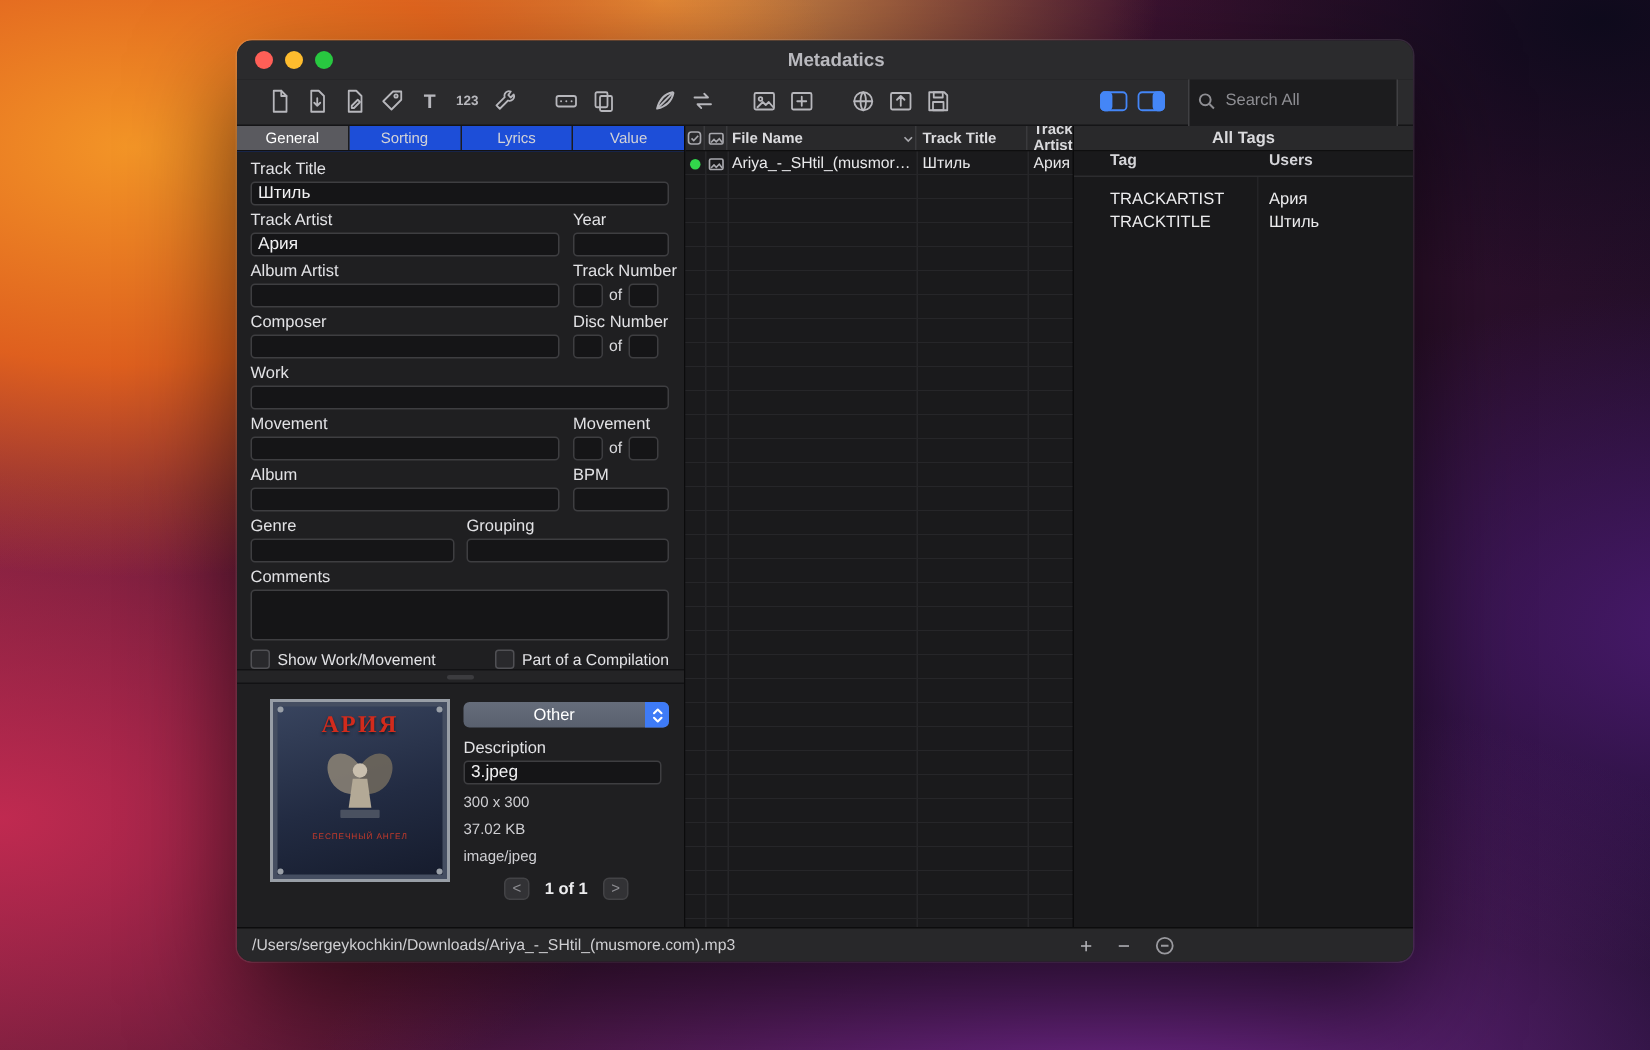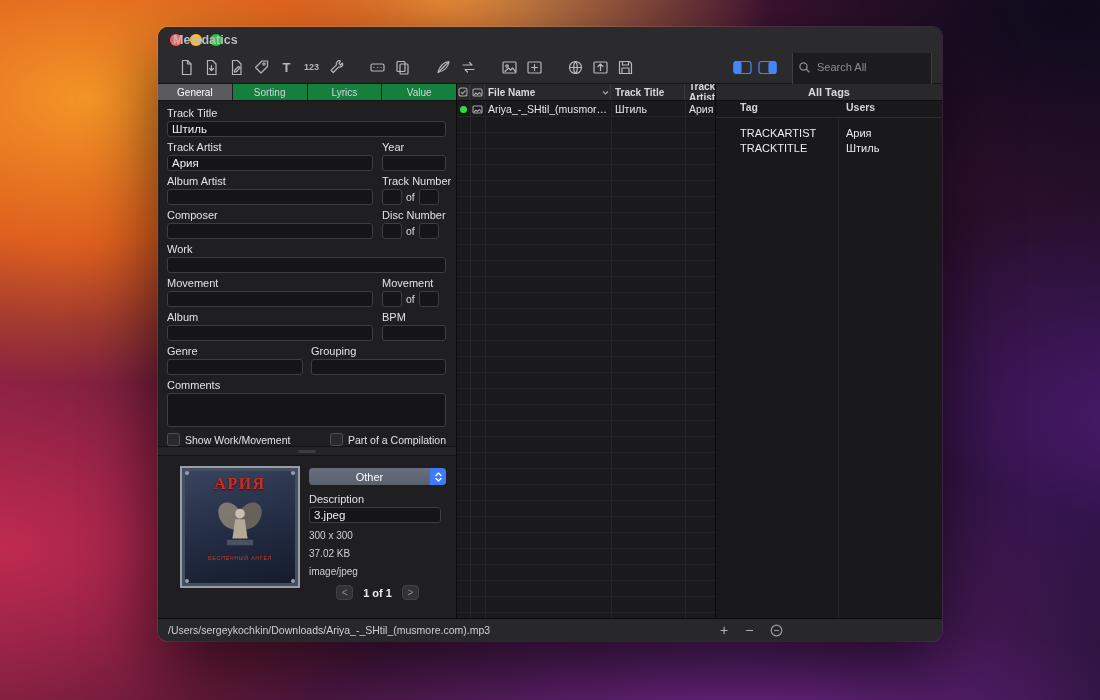--- a/index.html
+++ b/index.html
@@ -19,41 +19,41 @@
     position:absolute;left:158px;top:27px;width:784px;height:614px;
     background:#1d1d1f;border-radius:10px;overflow:hidden;
     box-shadow:0 30px 70px rgba(0,0,0,.6), 0 0 0 1px rgba(255,255,255,.13);
     display:flex;flex-direction:column;
   }
   
   .titlebar{height:26px;background:#2b2b2d;display:flex;align-items:center;position:relative;flex:0 0 auto;}
   .traffic{display:flex;gap:8px;padding-left:12px;}
   .tl{width:12px;height:12px;border-radius:50%;display:inline-block;}
   .tl.red{background:#ff5f57;}.tl.yellow{background:#febc2e;}.tl.green{background:#28c840;}
-  .wtitle{position:absolute;left:15px;right:0;text-align:left;font-size:12.5px;font-weight:bold;color:#b9b9be;}
+  .wtitle{position:absolute;left:15px;right:0;text-align:center;font-size:12.5px;font-weight:bold;color:#b9b9be;}
   .toolbar{height:28px;background:#2b2b2d;display:flex;align-items:center;padding:0 10px 2px 16px;border-bottom:1px solid #151517;flex:0 0 auto;}
   .tbi{width:25px;height:20px;display:flex;align-items:center;justify-content:center;color:#b7b7bc;flex:0 0 auto;}
   .tbi svg{stroke:#b7b7bc;fill:none;stroke-width:1.2;stroke-linecap:round;stroke-linejoin:round;}
   .tbi.txt{font-weight:bold;font-size:13px;}
   .tbi.txt.small{font-size:9px;letter-spacing:0;}
   .grp{margin-right:16px;}
   .tspacer{flex:1;}
   .tbi.blue svg{stroke:#4486f7;}
   .search{width:128px;height:18px;border:1px solid #404043;background:#1c1c1e;border-radius:5px;display:flex;align-items:center;padding:12px 5px;margin-left:12px;}
   .search svg{stroke:#8e8e93;fill:none;stroke-width:1.3;flex:0 0 auto;}
   .search input{background:transparent;border:none;outline:none;color:#e8e8ea;font-size:11px;width:100%;margin-left:4px;font-family:"Liberation Sans",sans-serif;}
   .search input::placeholder{color:#8e8e93;}
   
   .content{flex:1;display:flex;min-height:0;background:#1d1d1f;}
   .pane{height:100%;}
   .pane.left{width:298px;border-right:1px solid #0b0b0c;display:flex;flex-direction:column;background:#1f1f21;}
   .pane.middle{width:258px;border-right:1px solid #0b0b0c;background:#1a1a1c;display:flex;flex-direction:column;}
   .pane.right{flex:1;background:#19191b;display:flex;flex-direction:column;}
   
-  .tabbar{height:16px;display:flex;background:#15803d;border-bottom:1px solid #121214;flex:0 0 auto;}
+  .tabbar{height:16px;display:flex;background:#1d4ed8;border-bottom:1px solid #121214;flex:0 0 auto;}
   .tab{flex:1;font-size:10px;color:#d3d3d7;display:flex;align-items:center;justify-content:center;border-right:1px solid #1c1c1e;}
   .tab:last-child{border-right:none;}
   .tab.sel{background:#5a5a5f;color:#fff;}
   
   .form{flex:1;padding:6px 10px 0 9px;overflow:hidden;}
   .flabel{font-size:11px;color:#e2e2e5;margin-bottom:2px;white-space:nowrap;}
   .tinput{display:block;width:100%;height:16px;background:#151517;border:1px solid #3e3e41;border-radius:3px;color:#f0f0f2;font-size:11.5px;padding:0 4px;box-sizing:border-box;outline:none;font-family:"Liberation Sans",sans-serif;}
   textarea.tinput{height:34px;resize:none;}
   .fgroup{margin-bottom:4px;}
   .frow{display:flex;justify-content:space-between;margin-bottom:4px;}

